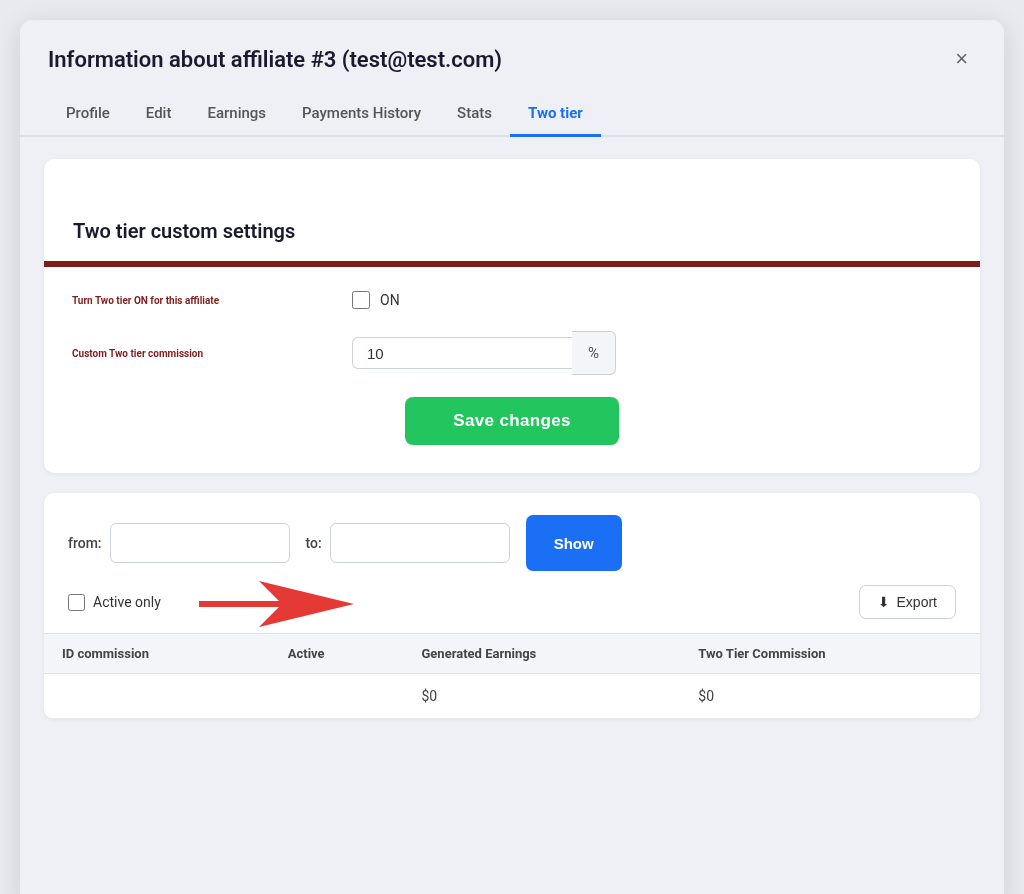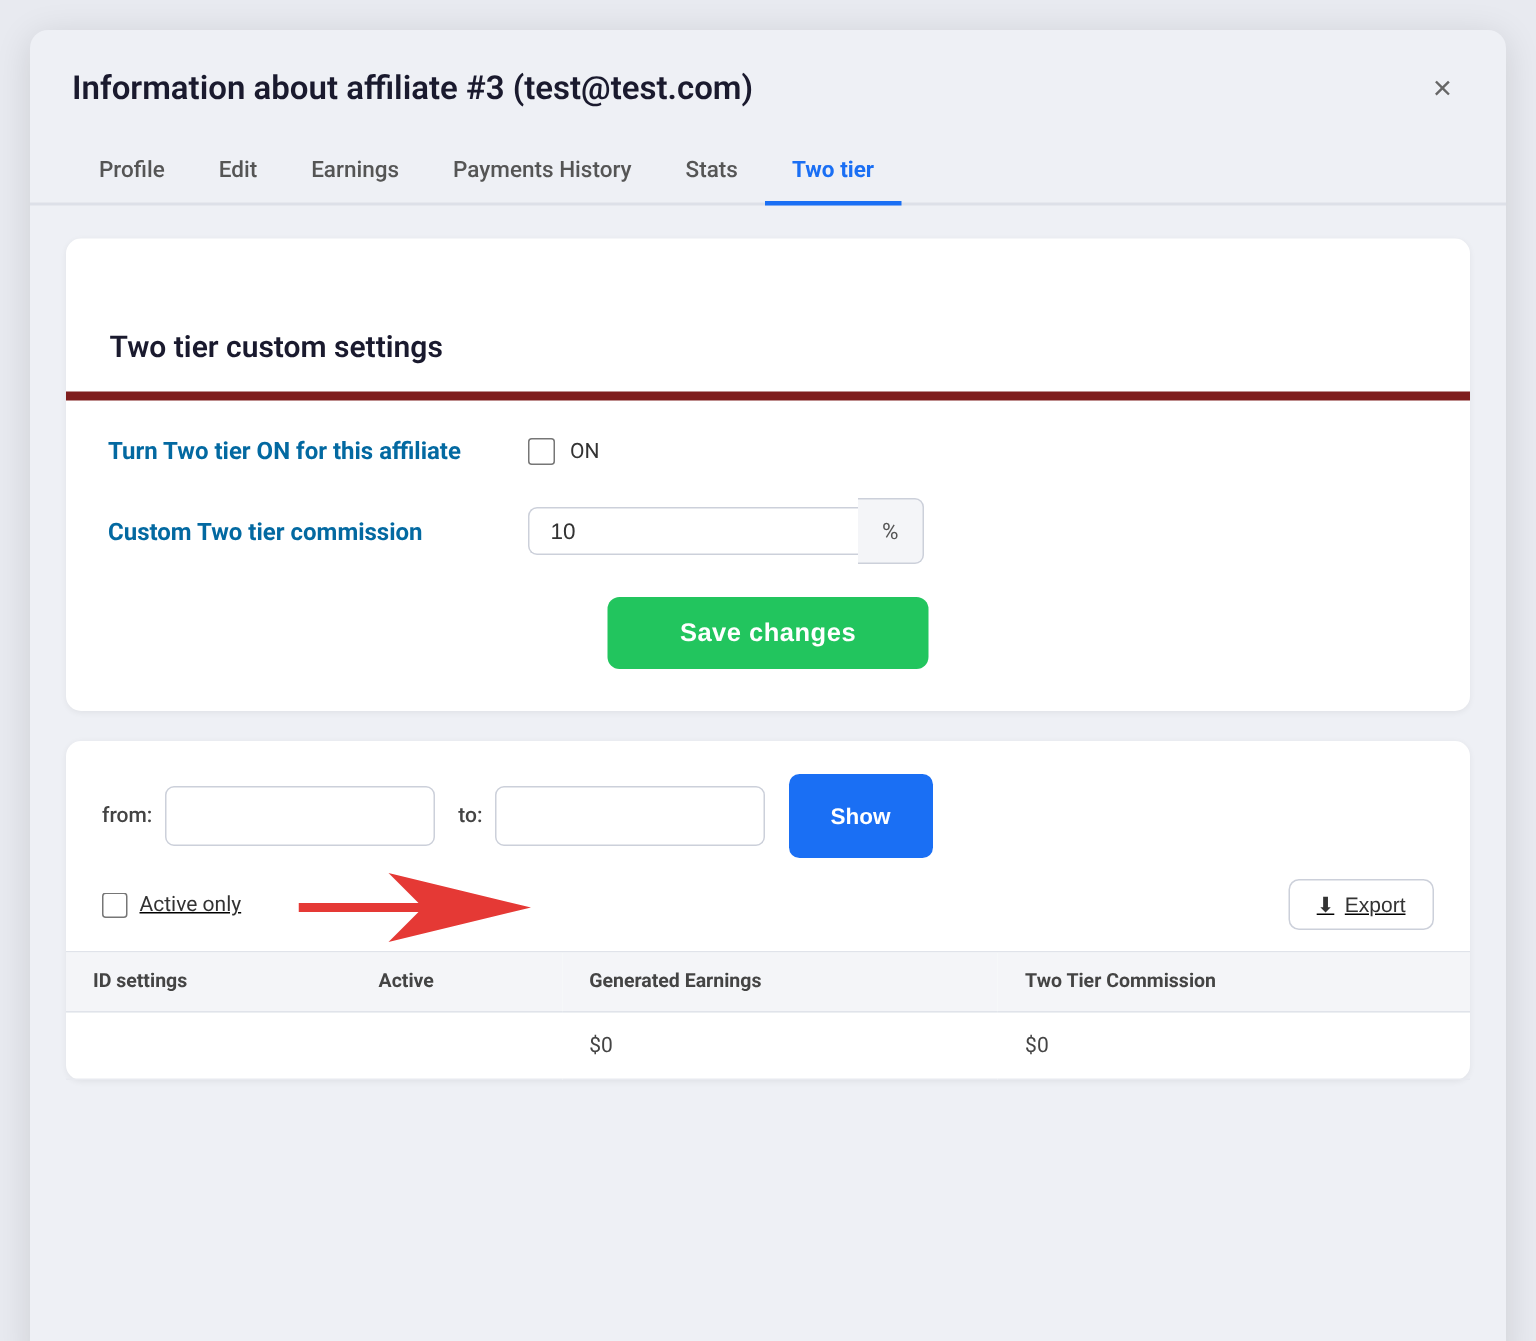--- a/index.html
+++ b/index.html
@@ -87,23 +87,23 @@
     }
     .card-content {
       padding: 24px 28px 28px 28px;
     }
     .form-row {
       display: flex;
       align-items: center;
       margin-bottom: 22px;
     }
     .form-label {
-      font-size: 16px;
+      font-size: 10px;
       font-weight: 700;
-      color: #0369a1;
+      color: #7f1d1d;
       min-width: 280px;
     }
     .checkbox-row {
       display: flex;
       align-items: center;
       gap: 10px;
     }
     .checkbox-row input[type="checkbox"] {
       width: 18px;
       height: 18px;
@@ -196,21 +196,20 @@
       font-size: 15px;
       font-weight: 600;
       cursor: pointer;
       height: 56px;
     }
     .active-only-row {
       display: flex;
       align-items: center;
       padding: 14px 24px;
       position: relative;
-      text-decoration: underline;
     }
     .active-only-group {
       display: flex;
       align-items: center;
       gap: 8px;
     }
     .active-only-checkbox {
       width: 17px;
       height: 17px;
       border: 1.5px solid #aab;
@@ -343,21 +342,21 @@
         <button class="export-btn">
           <span>⬇</span>
           <span>Export</span>
         </button>
       </div>
 
       <div class="table-wrapper">
         <table>
           <thead>
             <tr>
-              <th>ID settings</th>
+              <th>ID commission</th>
               <th>Active</th>
               <th>Generated Earnings</th>
               <th>Two Tier Commission</th>
             </tr>
           </thead>
           <tbody>
             <tr>
               <td></td>
               <td></td>
               <td>$0</td>

